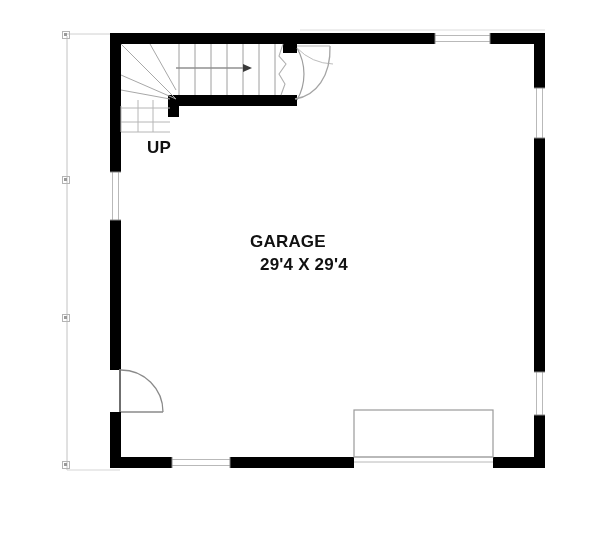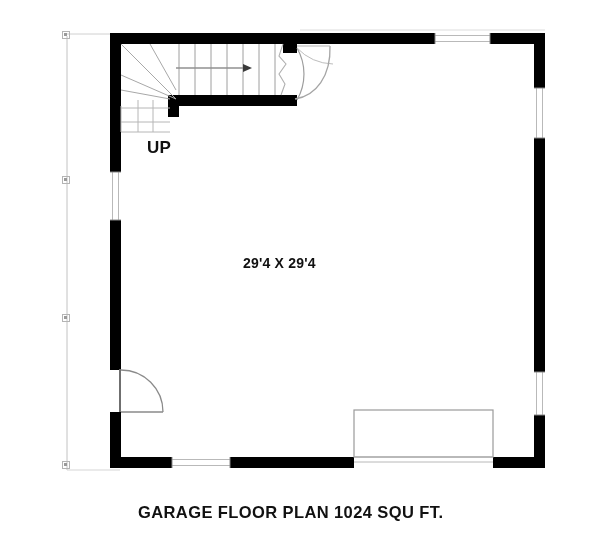--- a/index.html
+++ b/index.html
@@ -37,22 +37,22 @@
     letter-spacing: 0.2px;
     font-weight: bold;
   }
 
   #label-garage {
     font-size: 17px;
     left: 250px;
     top: 232px;
   }
   #label-garage-dims {
-    font-size: 14px;
-    left: 243px;
+    font-size: 17px;
+    left: 260px;
     top: 255px;
   }
   #label-up {
     font-size: 17px;
     left: 147px;
     top: 138px;
   }
   #caption {
     font-size: 16.5px;
     left: 138px;
@@ -203,20 +203,20 @@
     <g>
       <path d="M 297 48 A 52 52 0 0 1 297 100" fill="none" stroke="#9e9e9e" stroke-width="1.2"></path>
       <path d="M 297 48 A 52 52 0 0 0 333 64" fill="none" stroke="#bdbdbd" stroke-width="1"></path>
 
       <path d="M 330 46 C 331 76 316 96 295 99" fill="none" stroke="#a5a5a5" stroke-width="1.3"></path>
       <line x1="297" y1="46" x2="330" y2="46" stroke="#b5b5b5" stroke-width="1"></line>
     </g>
 
   </svg>
 
+  <div class="txt" id="label-garage">GARAGE</div>
 
   <div class="txt" id="label-garage-dims">29'4 X 29'4</div>
 
   <div class="txt" id="label-up">UP</div>
 
-  <div class="txt" id="caption">GARAGE FLOOR PLAN 1024 SQU FT.</div>
 
 </div>
 
 </body></html>

